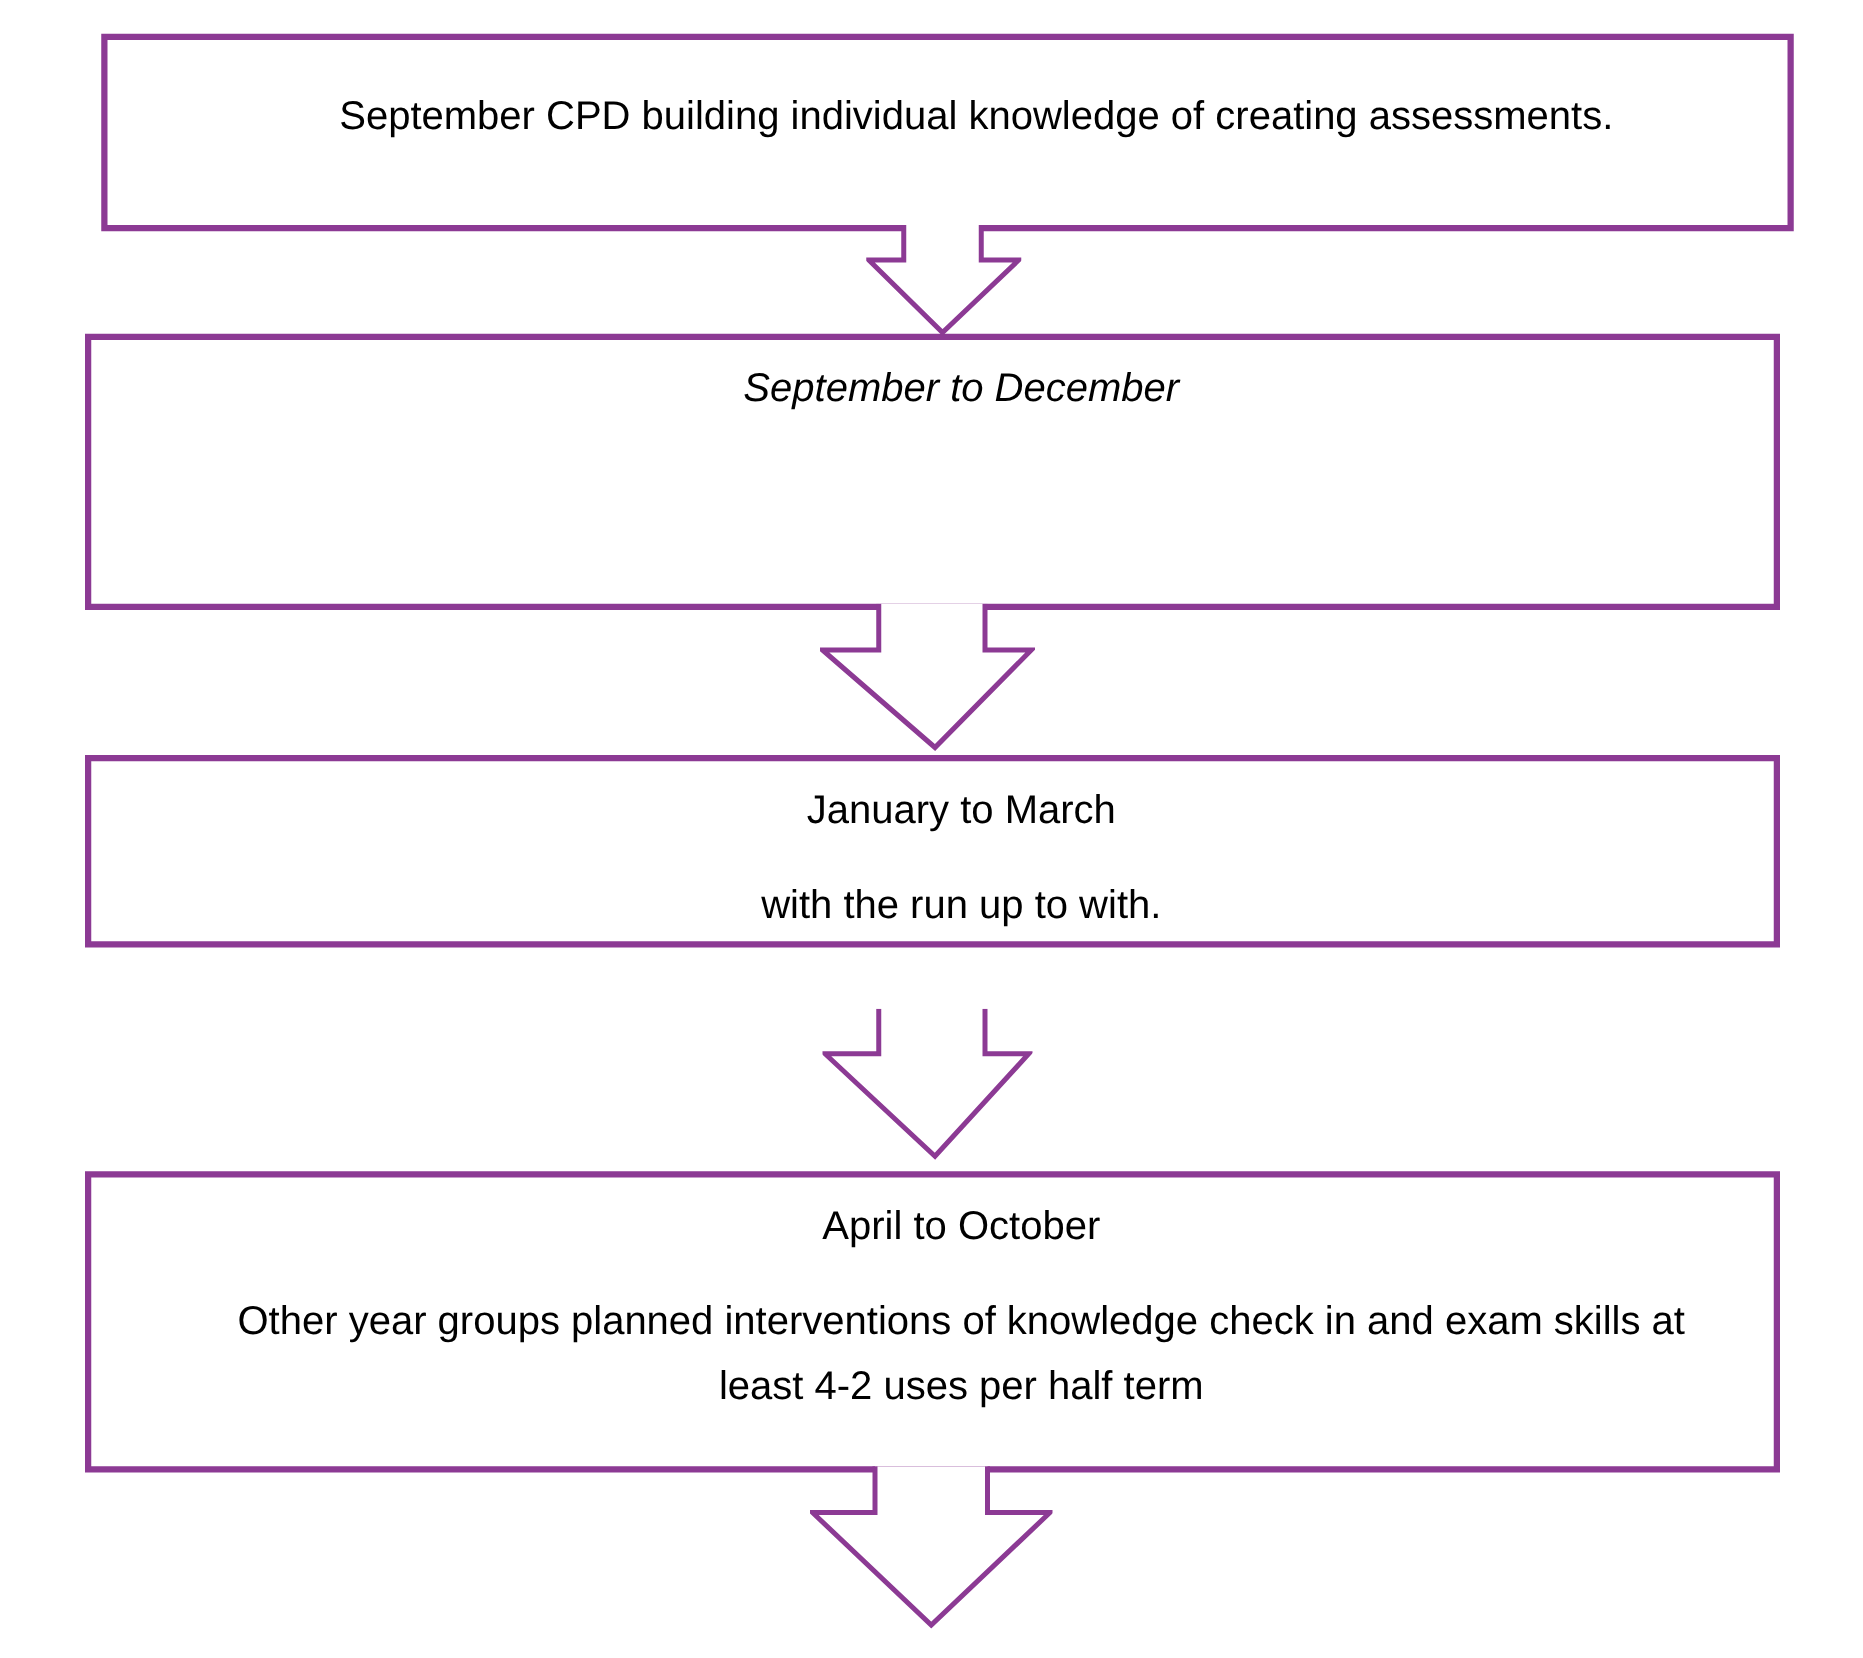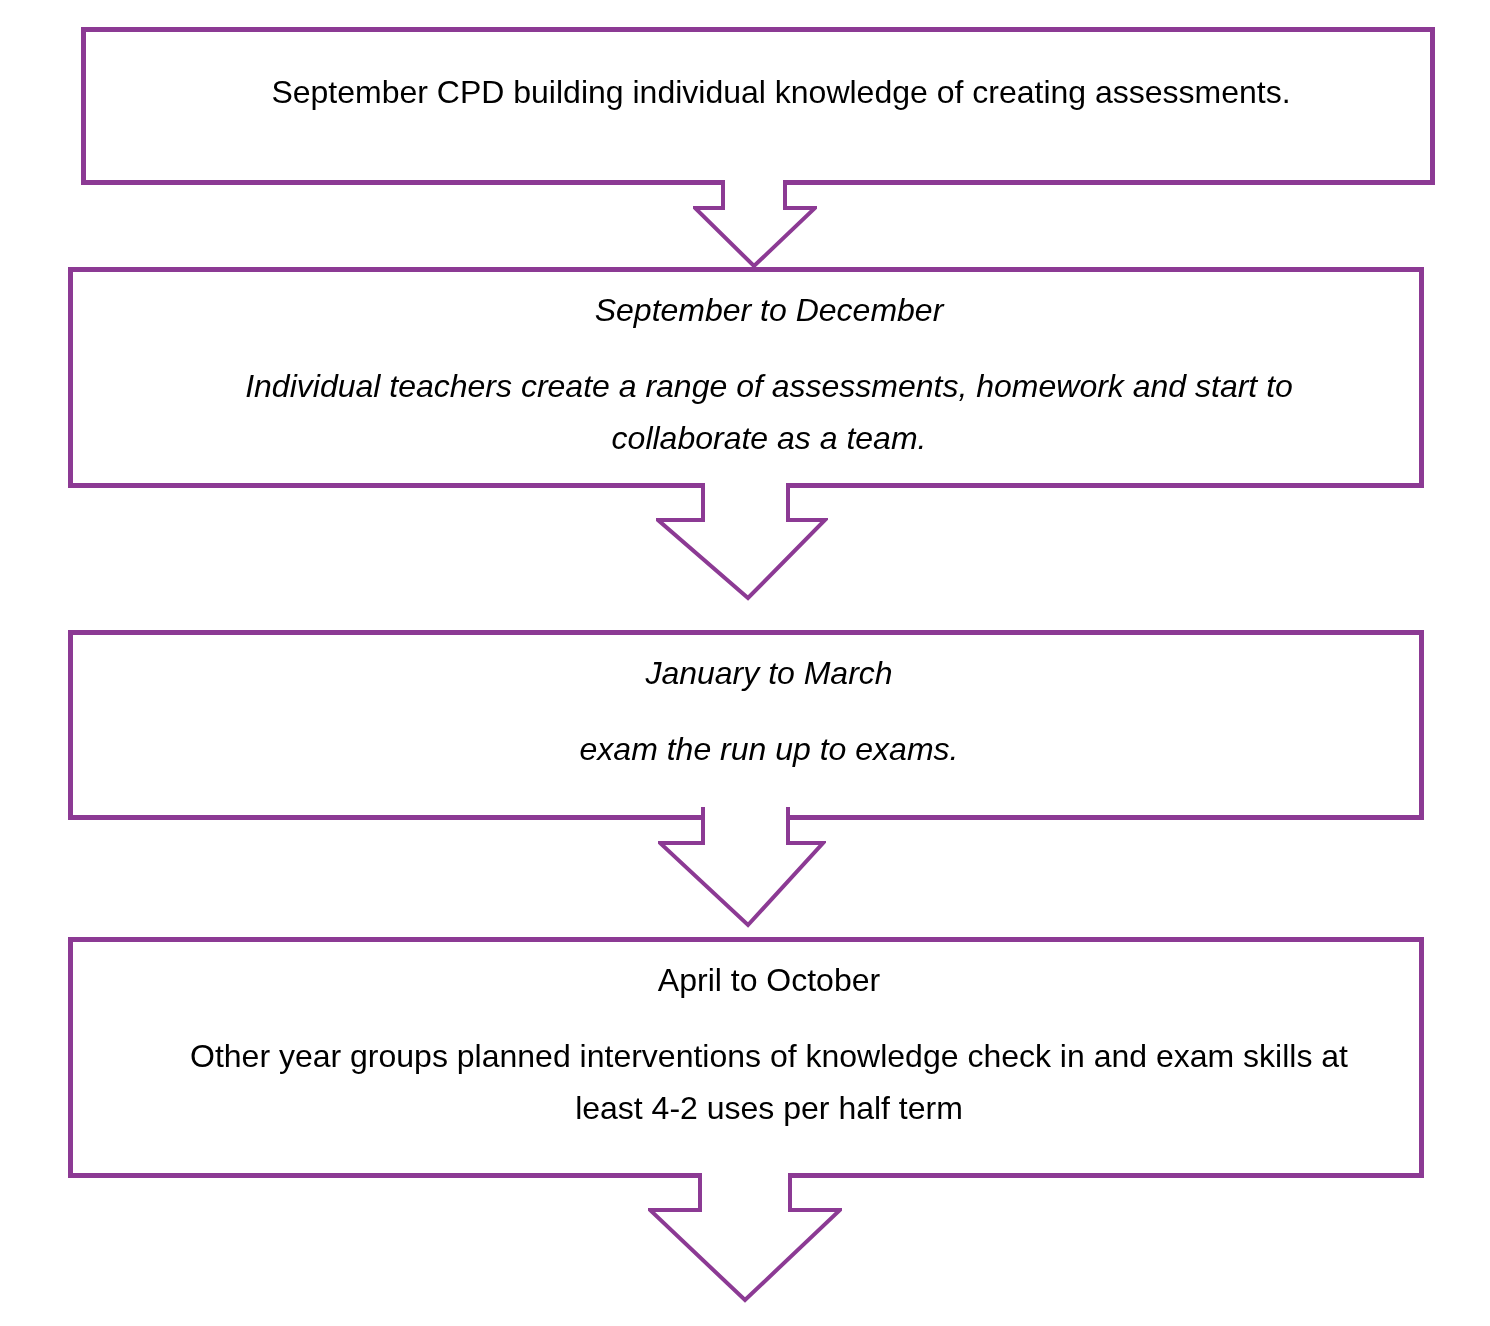--- a/index.html
+++ b/index.html
@@ -29,21 +29,21 @@
   .flow-box .line,
   .flow-box .title {
     white-space: nowrap;
     margin-left: 46px;
   }
   .flow-box .title {
     margin-bottom: 24px;
   }
   .box1 { left: 81px;  top: 27px;  width: 1354px; height: 158px; padding-top: 34px; }
   .box2 { left: 68px;  top: 267px; width: 1356px; height: 221px; padding-top: 12px; font-style: italic; }
-  .box3 { left: 68px;  top: 630px; width: 1356px; height: 190px; padding-top: 12px; font-style: italic; }
+  .box3 { left: 68px;  top: 604px; width: 1356px; height: 154px; padding-top: 12px; }
   .box4 { left: 68px;  top: 937px; width: 1356px; height: 241px; padding-top: 12px; }
   .arrow {
     position: absolute;
     color: var(--accent, #8C3A94);
     z-index: 2;
     display: block;
   }
   .arrow path {
     fill: #ffffff;
     stroke: currentColor;
@@ -62,34 +62,30 @@
   <div class="flow-box box1">
     <div class="line">September CPD building individual knowledge of creating assessments.</div>
   </div>
 
   <svg class="arrow arrow1" width="124" height="90" viewBox="0 0 124 90" aria-hidden="true">
     <path d="M30 0 V28 H2 L61 86 L122 28 H92 V0"></path>
   </svg>
 
   <div class="flow-box box2">
     <div class="title">September to December</div>
-    <div class="body">
-      <div class="line">Individual teachers create a range of assessments, homework and start to</div>
-      <div class="line">collaborate as a team.</div>
-    </div>
   </div>
 
   <svg class="arrow arrow2" width="172" height="118" viewBox="0 0 172 118" aria-hidden="true">
     <path d="M47 0 V37 H2 L92 115 L169 37 H132 V0"></path>
   </svg>
 
   <div class="flow-box box3">
     <div class="title">January to March</div>
     <div class="body">
-      <div class="line">exam the run up to exams.</div>
+      <div class="line">with the run up to with.</div>
     </div>
   </div>
 
   <svg class="arrow arrow3" width="168" height="121" viewBox="0 0 168 121" aria-hidden="true">
     <path d="M45 0 V36 H2 L90 118 L165 36 H130 V0"></path>
   </svg>
 
   <div class="flow-box box4">
     <div class="title">April to October</div>
     <div class="body">

